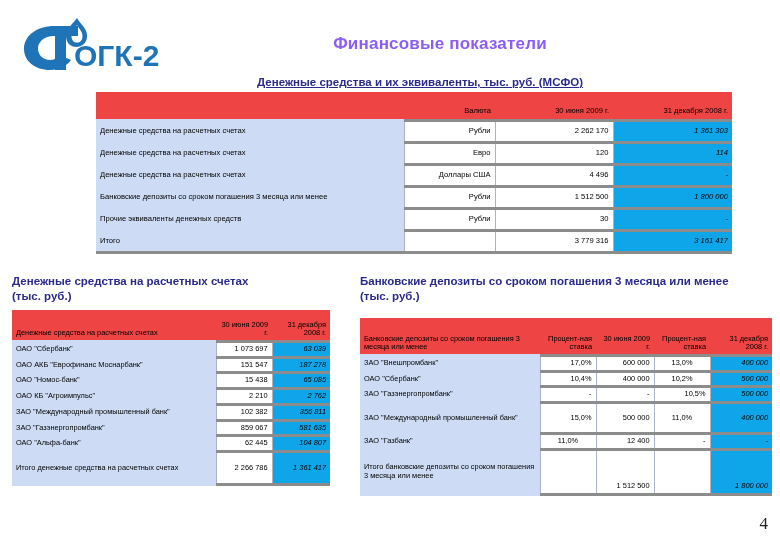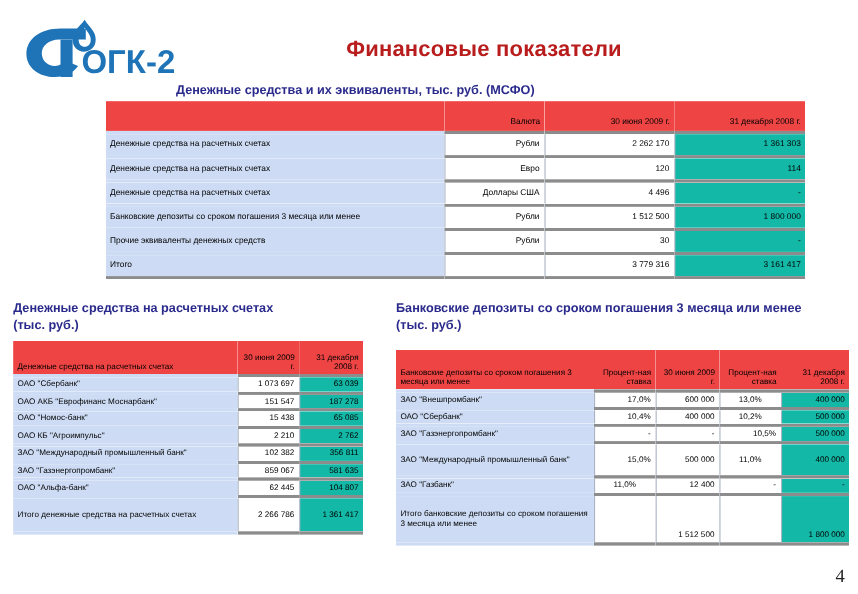--- a/index.html
+++ b/index.html
@@ -26,33 +26,35 @@
   }
   #logo svg { display: block; }
 
   
   #slide-title {
     position: absolute;
     left: 190px;
     top: 34px;
     width: 500px;
     text-align: center;
-    font-size: 20px;
+    font-size: 17px;
     font-weight: bold;
-    color: #b91c1c;
+    color: #8b5cf6;
     letter-spacing: 0.2px;
   }
   #table1-title {
     position: absolute;
     left: 160px;
     top: 76px;
     width: 520px;
+    text-align: center;
     font-size: 11.5px;
     font-weight: bold;
     color: #2a2a8c;
+    text-decoration: underline;
   }
 
   
   .xtable {
     position: absolute;
     border-collapse: collapse;
     table-layout: fixed;
     font-size: 7.4px;
     color: #000;
   }
@@ -72,23 +74,24 @@
     background: #cddcf4;
     text-align: left;
   }
   .num {
     background: #ffffff;
     text-align: right;
     border-left: 1px solid #aab4c4;
     border-right: 1px solid #aab4c4;
   }
   .numlast {
-    background: #14b8a6;
+    background: #0ea5e9;
     text-align: right;
     border-left: 1px solid #aab4c4;
+    font-style: italic;
   }
   .sep-row td { padding: 0; height: 3px; line-height: 0; font-size: 0; }
   .sep-left  { background: #cddcf4; }
   .sep-right { background: #8c8c8c; }
   .sep-all   { background: #8c8c8c; }
 
   
   #table-main { left: 96px; top: 92px; width: 636px; }
   #table-main td { font-size: 7.6px; }
   #table-main .hd { height: 22px; padding-bottom: 3px; }

